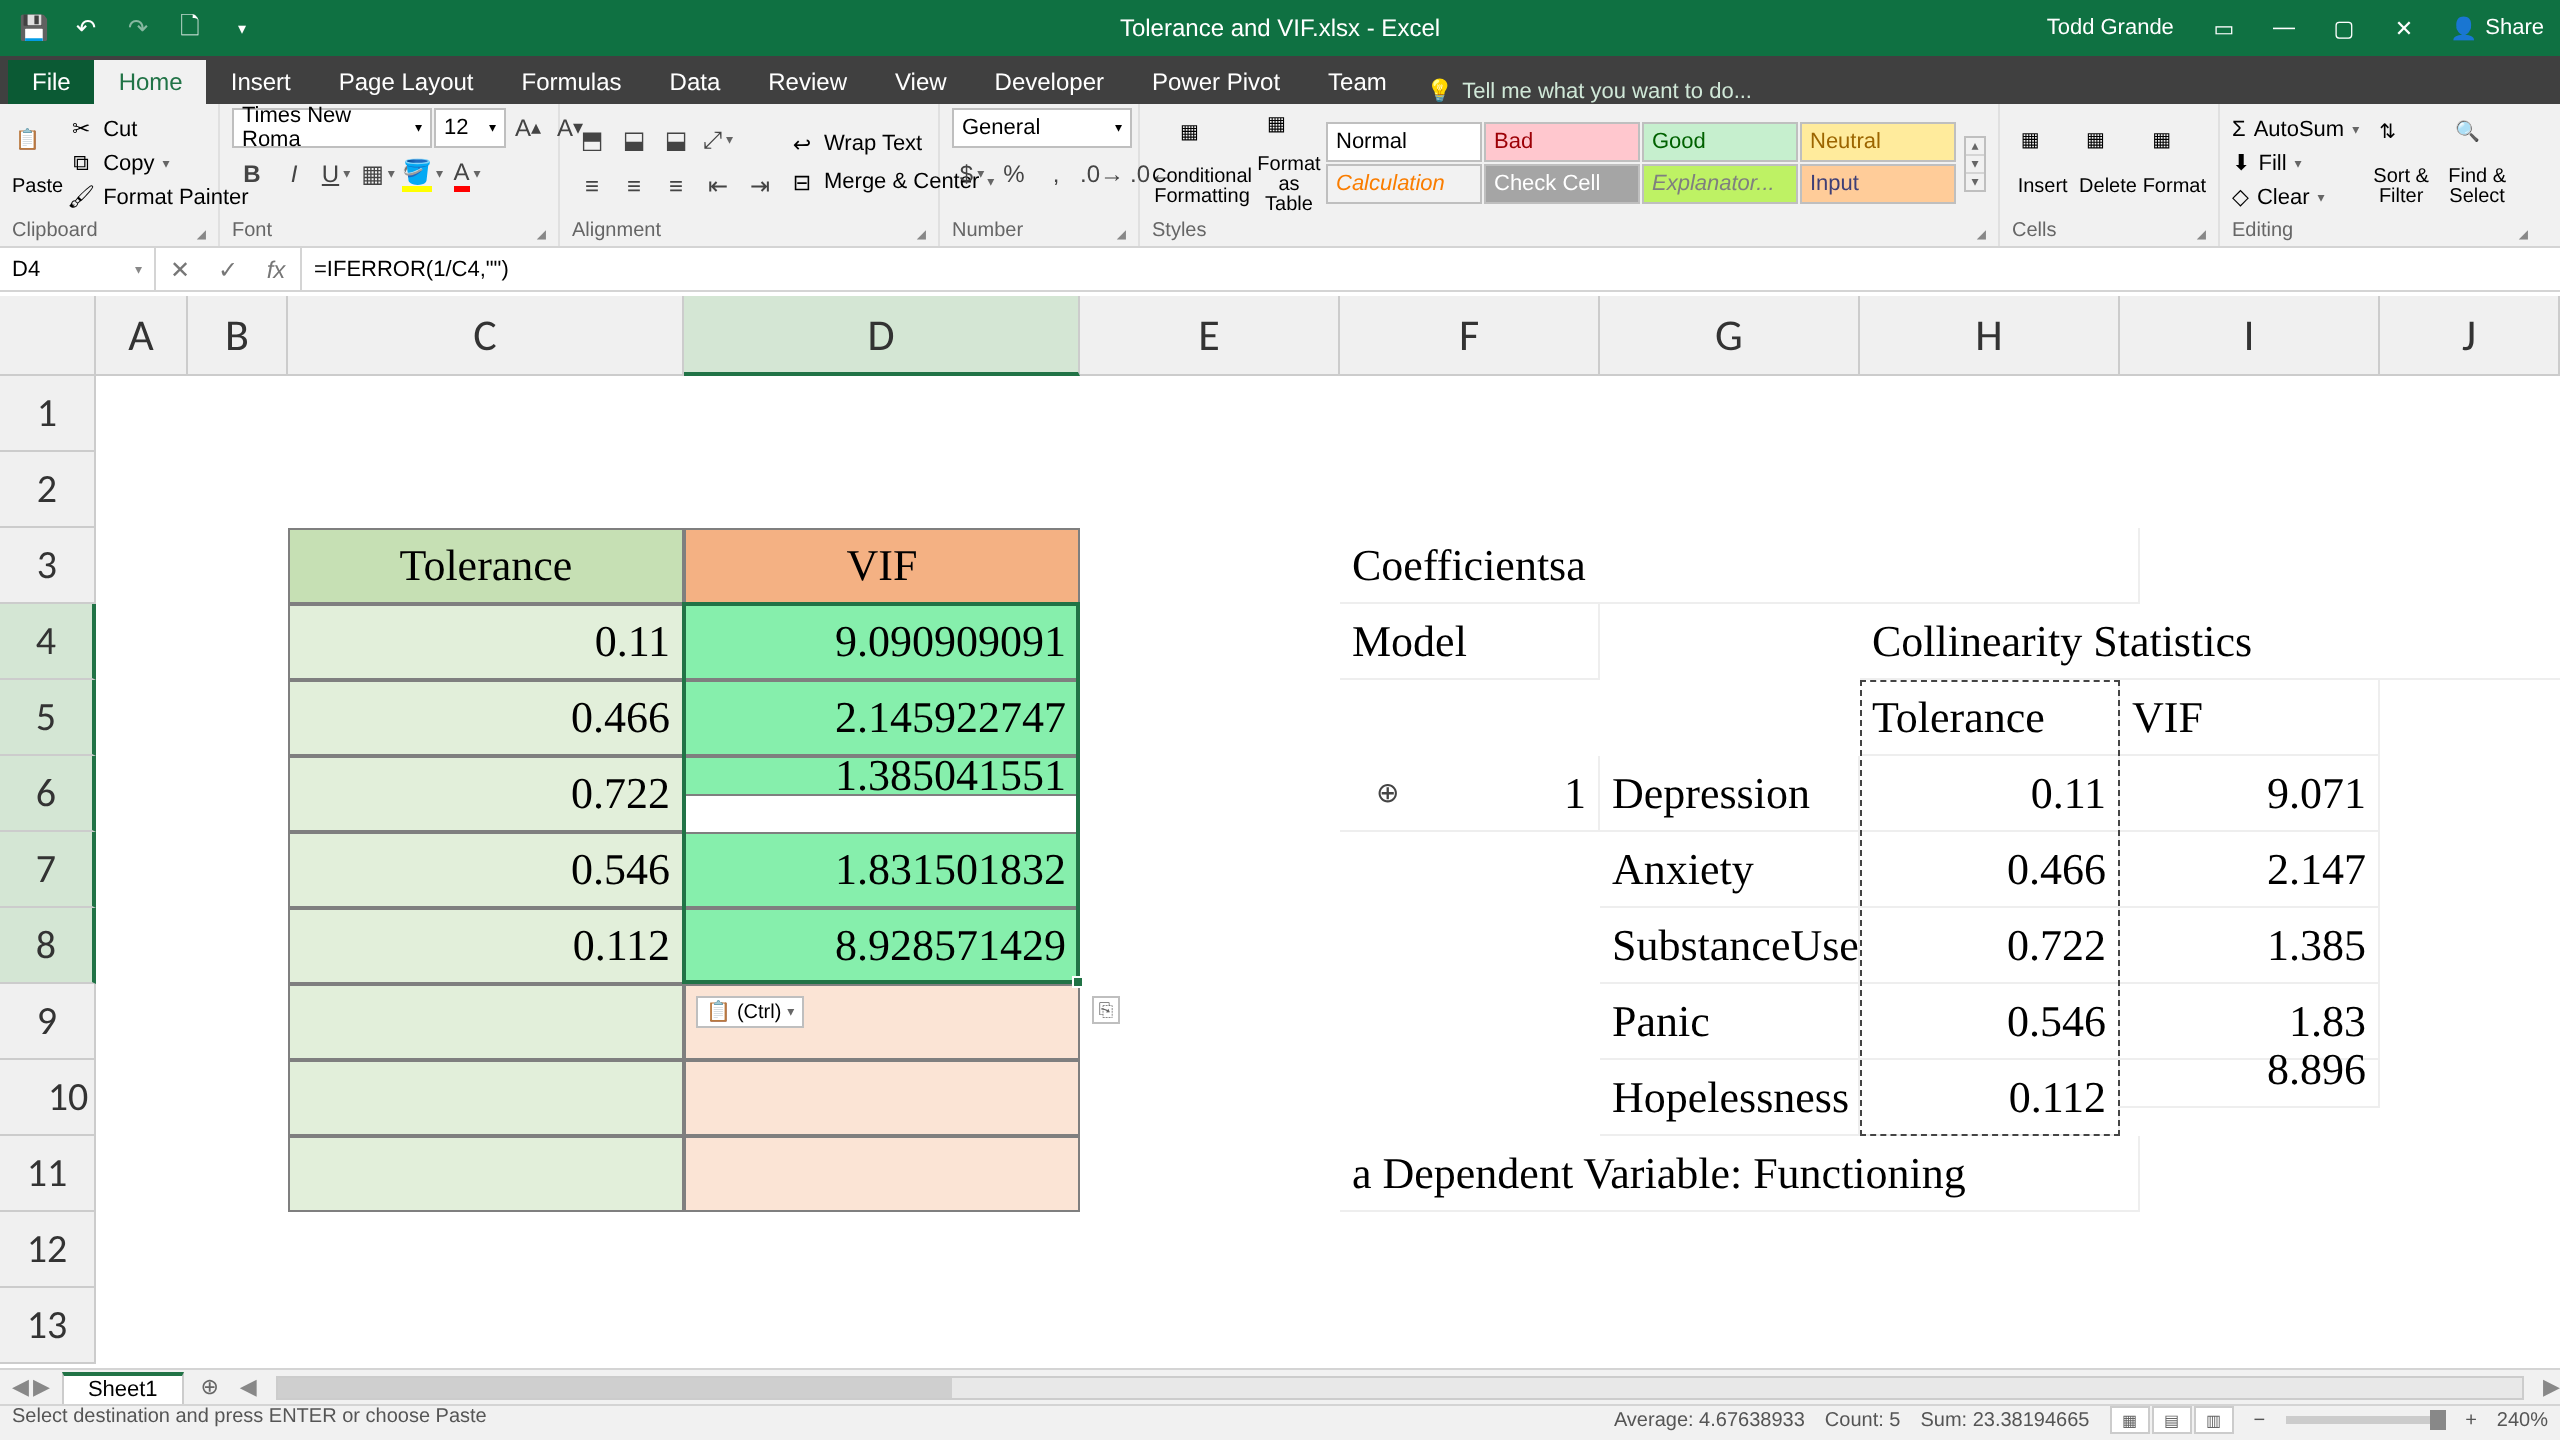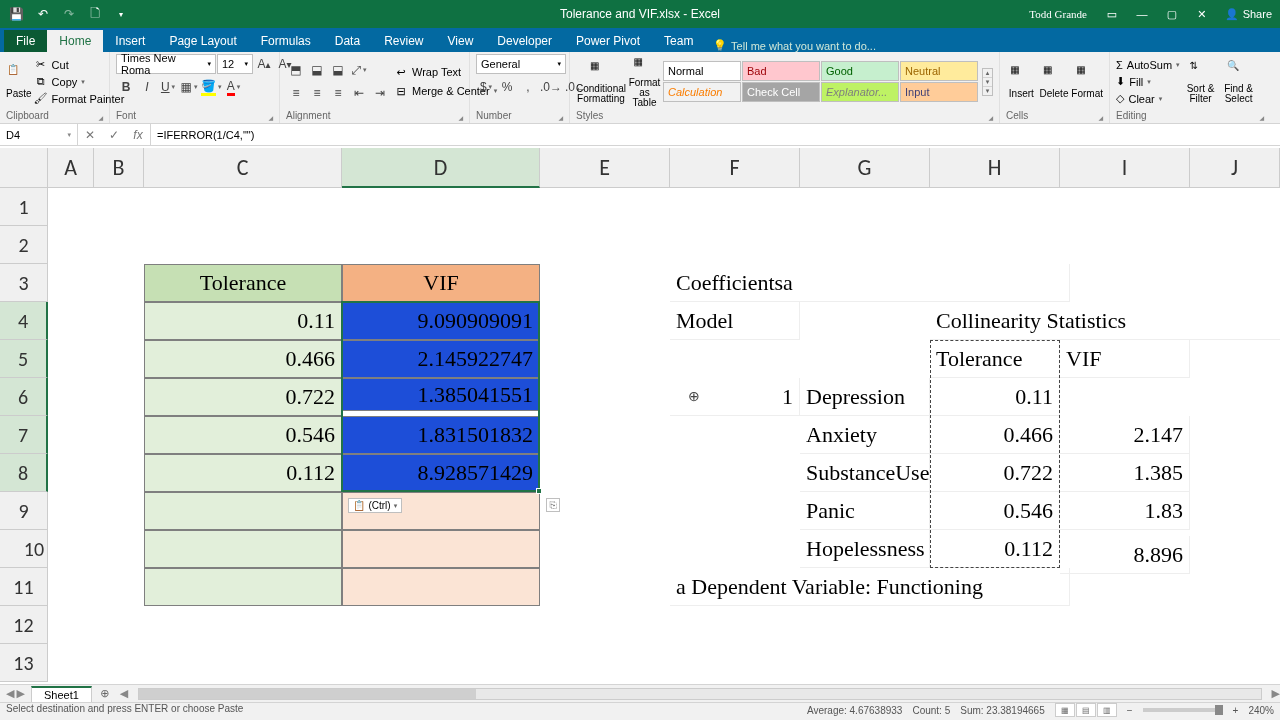--- a/index.html
+++ b/index.html
@@ -4,26 +4,26 @@
 <style>
 * { box-sizing: border-box; margin: 0; padding: 0; }
 body { font-family: "Segoe UI", Arial, sans-serif; font-size: 12px; background: #fff; width: 1280px; height: 720px; overflow: hidden; position: relative; }
 
 
 .titlebar { height: 28px; background: #0f7142; color: #fff; display: flex; align-items: center; position: relative; }
 .qat { display: flex; align-items: center; gap: 4px; padding-left: 6px; }
 .qat-item { width: 22px; height: 22px; display: flex; align-items: center; justify-content: center; cursor: pointer; font-size: 12px; color: #fff; }
 .title-center { position: absolute; left: 50%; transform: translateX(-50%); font-size: 12px; color: #fff; }
 .title-right { position: absolute; right: 0; display: flex; align-items: center; }
-.user-name { font-size: 11px; color: #fff; margin-right: 10px; font-family: Liberation Serif, serif; }
+.user-name { font-size: 11px; color: #fff; margin-right: 10px; }
 .win-btn { width: 30px; height: 28px; display: flex; align-items: center; justify-content: center; cursor: pointer; font-size: 11px; color: #fff; }
 .share-btn { display: flex; align-items: center; gap: 4px; padding: 0 8px; height: 28px; cursor: pointer; font-size: 11px; }
 
 
-.ribbon-tabs { height: 24px; background: #0369a1; display: flex; align-items: flex-end; padding-left: 4px; }
+.ribbon-tabs { height: 24px; background: #404040; display: flex; align-items: flex-end; padding-left: 4px; }
 .tab { padding: 4px 12px; font-size: 12px; color: #fff; cursor: pointer; }
 .tab.file { background: #0b5a34; }
 .tab.active { background: #f1f1f1; color: #217346; }
 .tell-me { display: flex; align-items: center; color: #d0e8d8; font-size: 11px; gap: 4px; margin-left: 8px; }
 .tell-me::before { content: "💡"; font-size: 11px; }
 
 
 .ribbon { height: 72px; background: #f1f1f1; border-bottom: 1px solid #d4d4d4; display: flex; }
 .rgroup { border-right: 1px solid #e0e0e0; padding: 2px 6px 0 6px; display: flex; flex-direction: column; justify-content: space-between; }
 .rgroup-label { font-size: 10px; color: #666; padding: 1px 0 2px; position: relative; }
@@ -81,21 +81,21 @@
 .row-h.sel { background: #d4e6d4; border-right: 2px solid #217346; }
 
 .cells { position: absolute; left: 48px; top: 40px; right: 0; bottom: 0; }
 .cell { position: absolute; border-right: 1px solid #eee; border-bottom: 1px solid #eee; display: flex; align-items: center; font-family: "Times New Roman", serif; font-size: 22px; padding: 0 6px; overflow: hidden; white-space: nowrap; }
 
 
 .th-c { background: #c6e0b4; border: 1px solid #7f7f7f; justify-content: center; }
 .th-d { background: #f4b183; border: 1px solid #7f7f7f; justify-content: center; }
 .td-c { background: #e2efda; border: 1px solid #7f7f7f; justify-content: flex-end; }
 .td-d { background: #fbe4d5; border: 1px solid #7f7f7f; justify-content: flex-end; }
-.td-d.sel { background: #1d4ed8; }
+.td-d.sel { background: #86efac; }
 
 .selection-border { position: absolute; border: 2px solid #217346; pointer-events: none; }
 .fill-handle { position: absolute; width: 6px; height: 6px; background: #217346; border: 1px solid #fff; }
 
 .paste-btn { position: absolute; background: #fff; border: 1px solid #bfbfbf; font-size: 10px; padding: 1px 4px; display: flex; align-items: center; gap: 3px; cursor: pointer; }
 .paste-btn::before { content: "📋"; font-size: 10px; }
 .paste-btn::after { content: "▾"; font-size: 7px; color: #666; }
 
 .marching { position: absolute; border: 1.5px dashed #444; pointer-events: none; }
 
@@ -402,45 +402,46 @@
       <div class="row-h" style="height: 38px;">13</div>
     </div>
   <div class="cells" id="cells">
       <div class="cell th-c" style="left: 96px; top: 76px; width: 198px; height: 38px;">Tolerance</div>
       <div class="cell th-d" style="left: 294px; top: 76px; width: 198px; height: 38px;">VIF</div>
       <div class="cell td-c" style="left: 96px; top: 114px; width: 198px; height: 38px;">0.11</div>
       <div class="cell td-d sel" style="left: 294px; top: 114px; width: 198px; height: 38px;">9.090909091</div>
       <div class="cell td-c" style="left: 96px; top: 152px; width: 198px; height: 38px;">0.466</div>
       <div class="cell td-d sel" style="left: 294px; top: 152px; width: 198px; height: 38px;">2.145922747</div>
       <div class="cell td-c" style="left: 96px; top: 190px; width: 198px; height: 38px;">0.722</div>
-      <div class="cell td-d sel" style="left: 294px; top: 190px; width: 198px; height: 33px; font-family: Liberation Serif, serif;">1.385041551</div>
+      <div class="cell td-d sel" style="left: 294px; top: 190px; width: 198px; height: 20px; font-family: Liberation Serif, serif;">1.385041551</div>
       <div class="cell td-c" style="left: 96px; top: 228px; width: 198px; height: 38px;">0.546</div>
       <div class="cell td-d sel" style="left: 294px; top: 228px; width: 198px; height: 38px;">1.831501832</div>
       <div class="cell td-c" style="left: 96px; top: 266px; width: 198px; height: 38px;">0.112</div>
       <div class="cell td-d sel" style="left: 294px; top: 266px; width: 198px; height: 38px;">8.928571429</div>
       <div class="cell txt" style="left: 622px; top: 76px; overflow: visible; z-index: 2; width: 400px; height: 38px;">Coefficientsa</div>
       <div class="cell txt" style="left: 622px; top: 114px; width: 130px; height: 38px;">Model</div>
       <div class="cell txt" style="left: 882px; top: 114px; overflow: visible; z-index: 2; width: 400px; height: 38px;">Collinearity Statistics</div>
       <div class="cell txt" style="left: 882px; top: 152px; width: 130px; height: 38px;">Tolerance</div>
       <div class="cell txt" style="left: 1012px; top: 152px; width: 130px; height: 38px;">VIF</div>
       <div class="cell txt num" style="left: 622px; top: 190px; width: 130px; height: 38px;">1</div>
       <div class="cell txt" style="left: 752px; top: 190px; overflow: visible; width: 130px; height: 38px;">Depression</div>
       <div class="cell num" style="left: 882px; top: 190px; width: 130px; height: 38px;">0.11</div>
+      <div class="cell num" style="left: 1012px; top: 190px; width: 130px; height: 38px;">9.071</div>
       <div class="cell txt" style="left: 752px; top: 228px; overflow: visible; width: 130px; height: 38px;">Anxiety</div>
       <div class="cell num" style="left: 882px; top: 228px; width: 130px; height: 38px;">0.466</div>
       <div class="cell num" style="left: 1012px; top: 228px; width: 130px; height: 38px;">2.147</div>
       <div class="cell txt" style="left: 752px; top: 266px; overflow: visible; width: 130px; height: 38px;">SubstanceUse</div>
       <div class="cell num" style="left: 882px; top: 266px; width: 130px; height: 38px;">0.722</div>
       <div class="cell num" style="left: 1012px; top: 266px; width: 130px; height: 38px;">1.385</div>
       <div class="cell txt" style="left: 752px; top: 304px; overflow: visible; width: 130px; height: 38px;">Panic</div>
       <div class="cell num" style="left: 882px; top: 304px; width: 130px; height: 38px;">0.546</div>
       <div class="cell num" style="left: 1012px; top: 304px; width: 130px; height: 38px;">1.83</div>
       <div class="cell txt" style="left: 752px; top: 342px; overflow: visible; width: 130px; height: 38px;">Hopelessness</div>
       <div class="cell num" style="left: 882px; top: 342px; width: 130px; height: 38px;">0.112</div>
-      <div class="cell num" style="left: 1012px; top: 348px; width: 130px; height: 38px;">8.896</div>
+      <div class="cell num" style="left: 1012px; top: 328px; width: 130px; height: 38px;">8.896</div>
       <div class="cell txt" style="left: 622px; top: 380px; overflow: visible; z-index: 2; width: 400px; height: 38px;">a Dependent Variable: Functioning</div>
       <div class="cell td-c" style="left: 96px; top: 304px; width: 198px; height: 38px;"></div>
       <div class="cell td-c" style="left: 96px; top: 342px; width: 198px; height: 38px;"></div>
       <div class="cell td-c" style="left: 96px; top: 380px; width: 198px; height: 38px;"></div>
       <div class="cell td-d" style="left: 294px; top: 304px; width: 198px; height: 38px;"></div>
       <div class="cell td-d" style="left: 294px; top: 342px; width: 198px; height: 38px;"></div>
       <div class="cell td-d" style="left: 294px; top: 380px; width: 198px; height: 38px;"></div>
       <div class="selection-border" style="left: 293px; top: 113px; width: 199px; height: 191px;"></div>
       <div class="fill-handle" style="left: 488px; top: 300px;"></div>
       <div class="paste-btn" style="left: 300px; top: 310px;">(Ctrl)</div>

